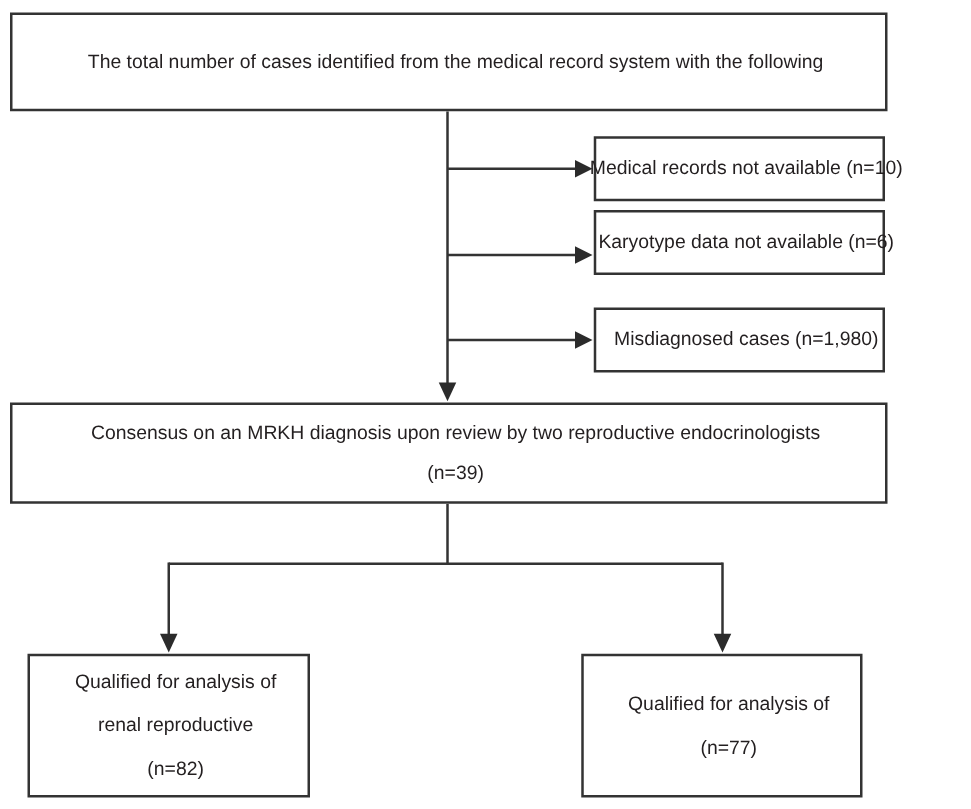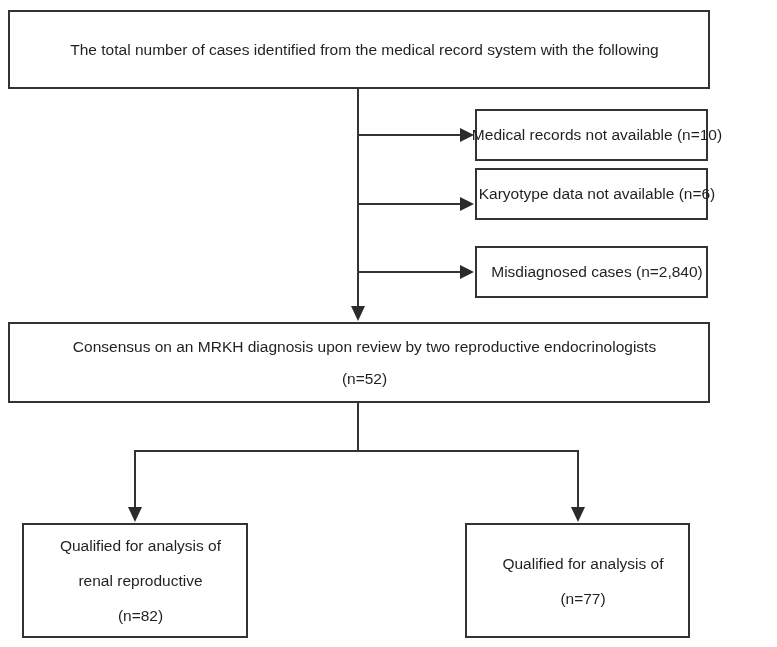--- a/index.html
+++ b/index.html
@@ -92,26 +92,26 @@
     <div class="line">The total number of cases identified from the medical record system with the following</div>
   </div>
 
   <div class="box excl-box" id="excl-box-0">
     <div class="line">Medical records not available (n=10)</div>
   </div>
   <div class="box excl-box" id="excl-box-1">
     <div class="line">Karyotype data not available (n=6)</div>
   </div>
   <div class="box excl-box" id="excl-box-2">
-    <div class="line">Misdiagnosed cases (n=2,840)</div>
+    <div class="line">Misdiagnosed cases (n=1,980)</div>
   </div>
 
   <div class="box" id="consensus-box">
     <div class="line">Consensus on an MRKH diagnosis upon review by two reproductive endocrinologists</div>
-    <div class="line">(n=52)</div>
+    <div class="line">(n=39)</div>
   </div>
 
   <div class="box outcome-box" id="outcome-box-0">
     <div class="line">Qualified for analysis of</div>
     <div class="line">renal reproductive</div>
     <div class="line">(n=82)</div>
   </div>
   <div class="box outcome-box" id="outcome-box-1">
     <div class="line">Qualified for analysis of</div>
     <div class="line">(n=77)</div>

